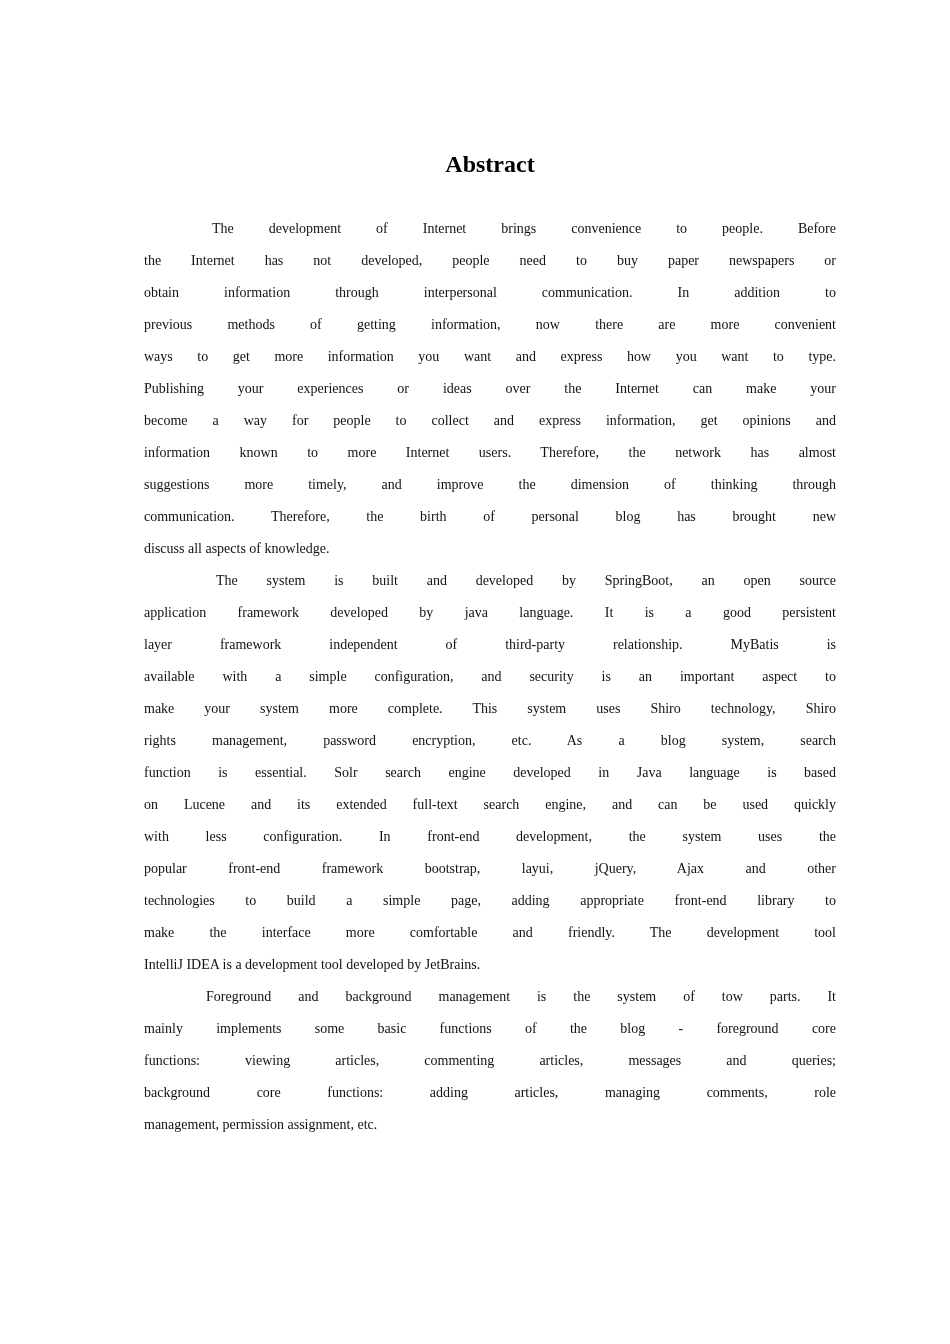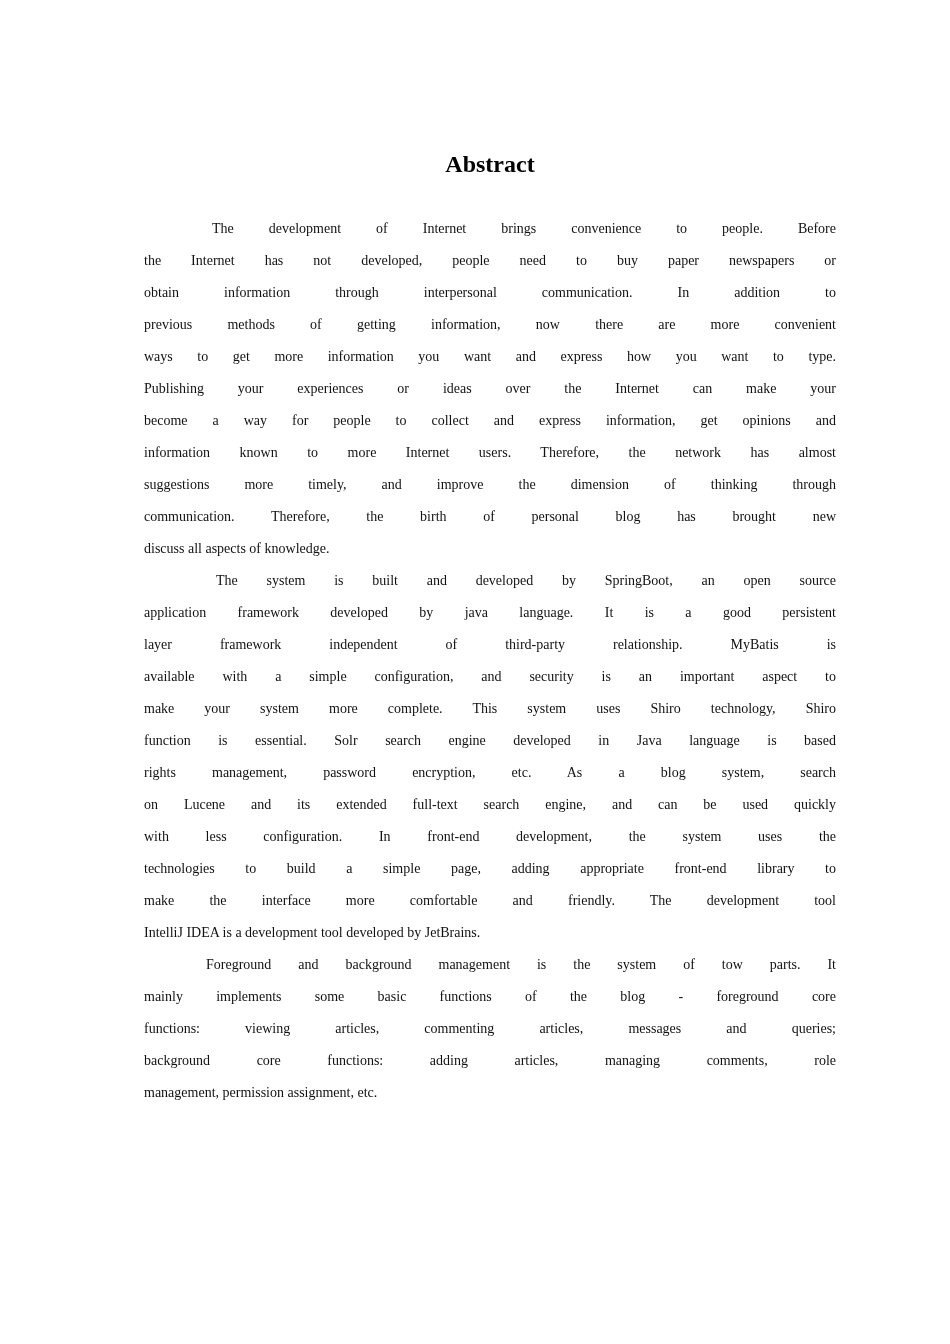--- a/index.html
+++ b/index.html
@@ -46,24 +46,25 @@
       <span class="line">communication. Therefore, the birth of personal blog has brought new</span>
       <span class="line last">discuss all aspects of knowledge.</span>
     </div>
 
     <div class="para p2">
       <span class="line first">The system is built and developed by SpringBoot, an open source</span>
       <span class="line">application framework developed by java language. It is a good persistent</span>
       <span class="line">layer framework independent of third-party relationship. MyBatis is</span>
       <span class="line">available with a simple configuration, and security is an important aspect to</span>
       <span class="line">make your system more complete. This system uses Shiro technology, Shiro</span>
+      <span class="line">rights management, password encryption, etc. As a blog system, search</span>
       <span class="line">function is essential. Solr search engine developed in Java language is based</span>
-      <span class="line">rights management, password encryption, etc. As a blog system, search</span>
       <span class="line">on Lucene and its extended full-text search engine, and can be used quickly</span>
       <span class="line">with less configuration. In front-end development, the system uses the</span>
+      <span class="line">popular front-end framework bootstrap, layui, jQuery, Ajax and other</span>
       <span class="line">technologies to build a simple page, adding appropriate front-end library to</span>
       <span class="line">make the interface more comfortable and friendly. The development tool</span>
       <span class="line last">IntelliJ IDEA is a development tool developed by JetBrains.</span>
     </div>
 
     <div class="para p3">
       <span class="line first">Foreground and background management is the system of tow parts. It</span>
       <span class="line">mainly implements some basic functions of the blog - foreground core</span>
       <span class="line">functions: viewing articles, commenting articles, messages and queries;</span>
       <span class="line">background core functions: adding articles, managing comments, role</span>

